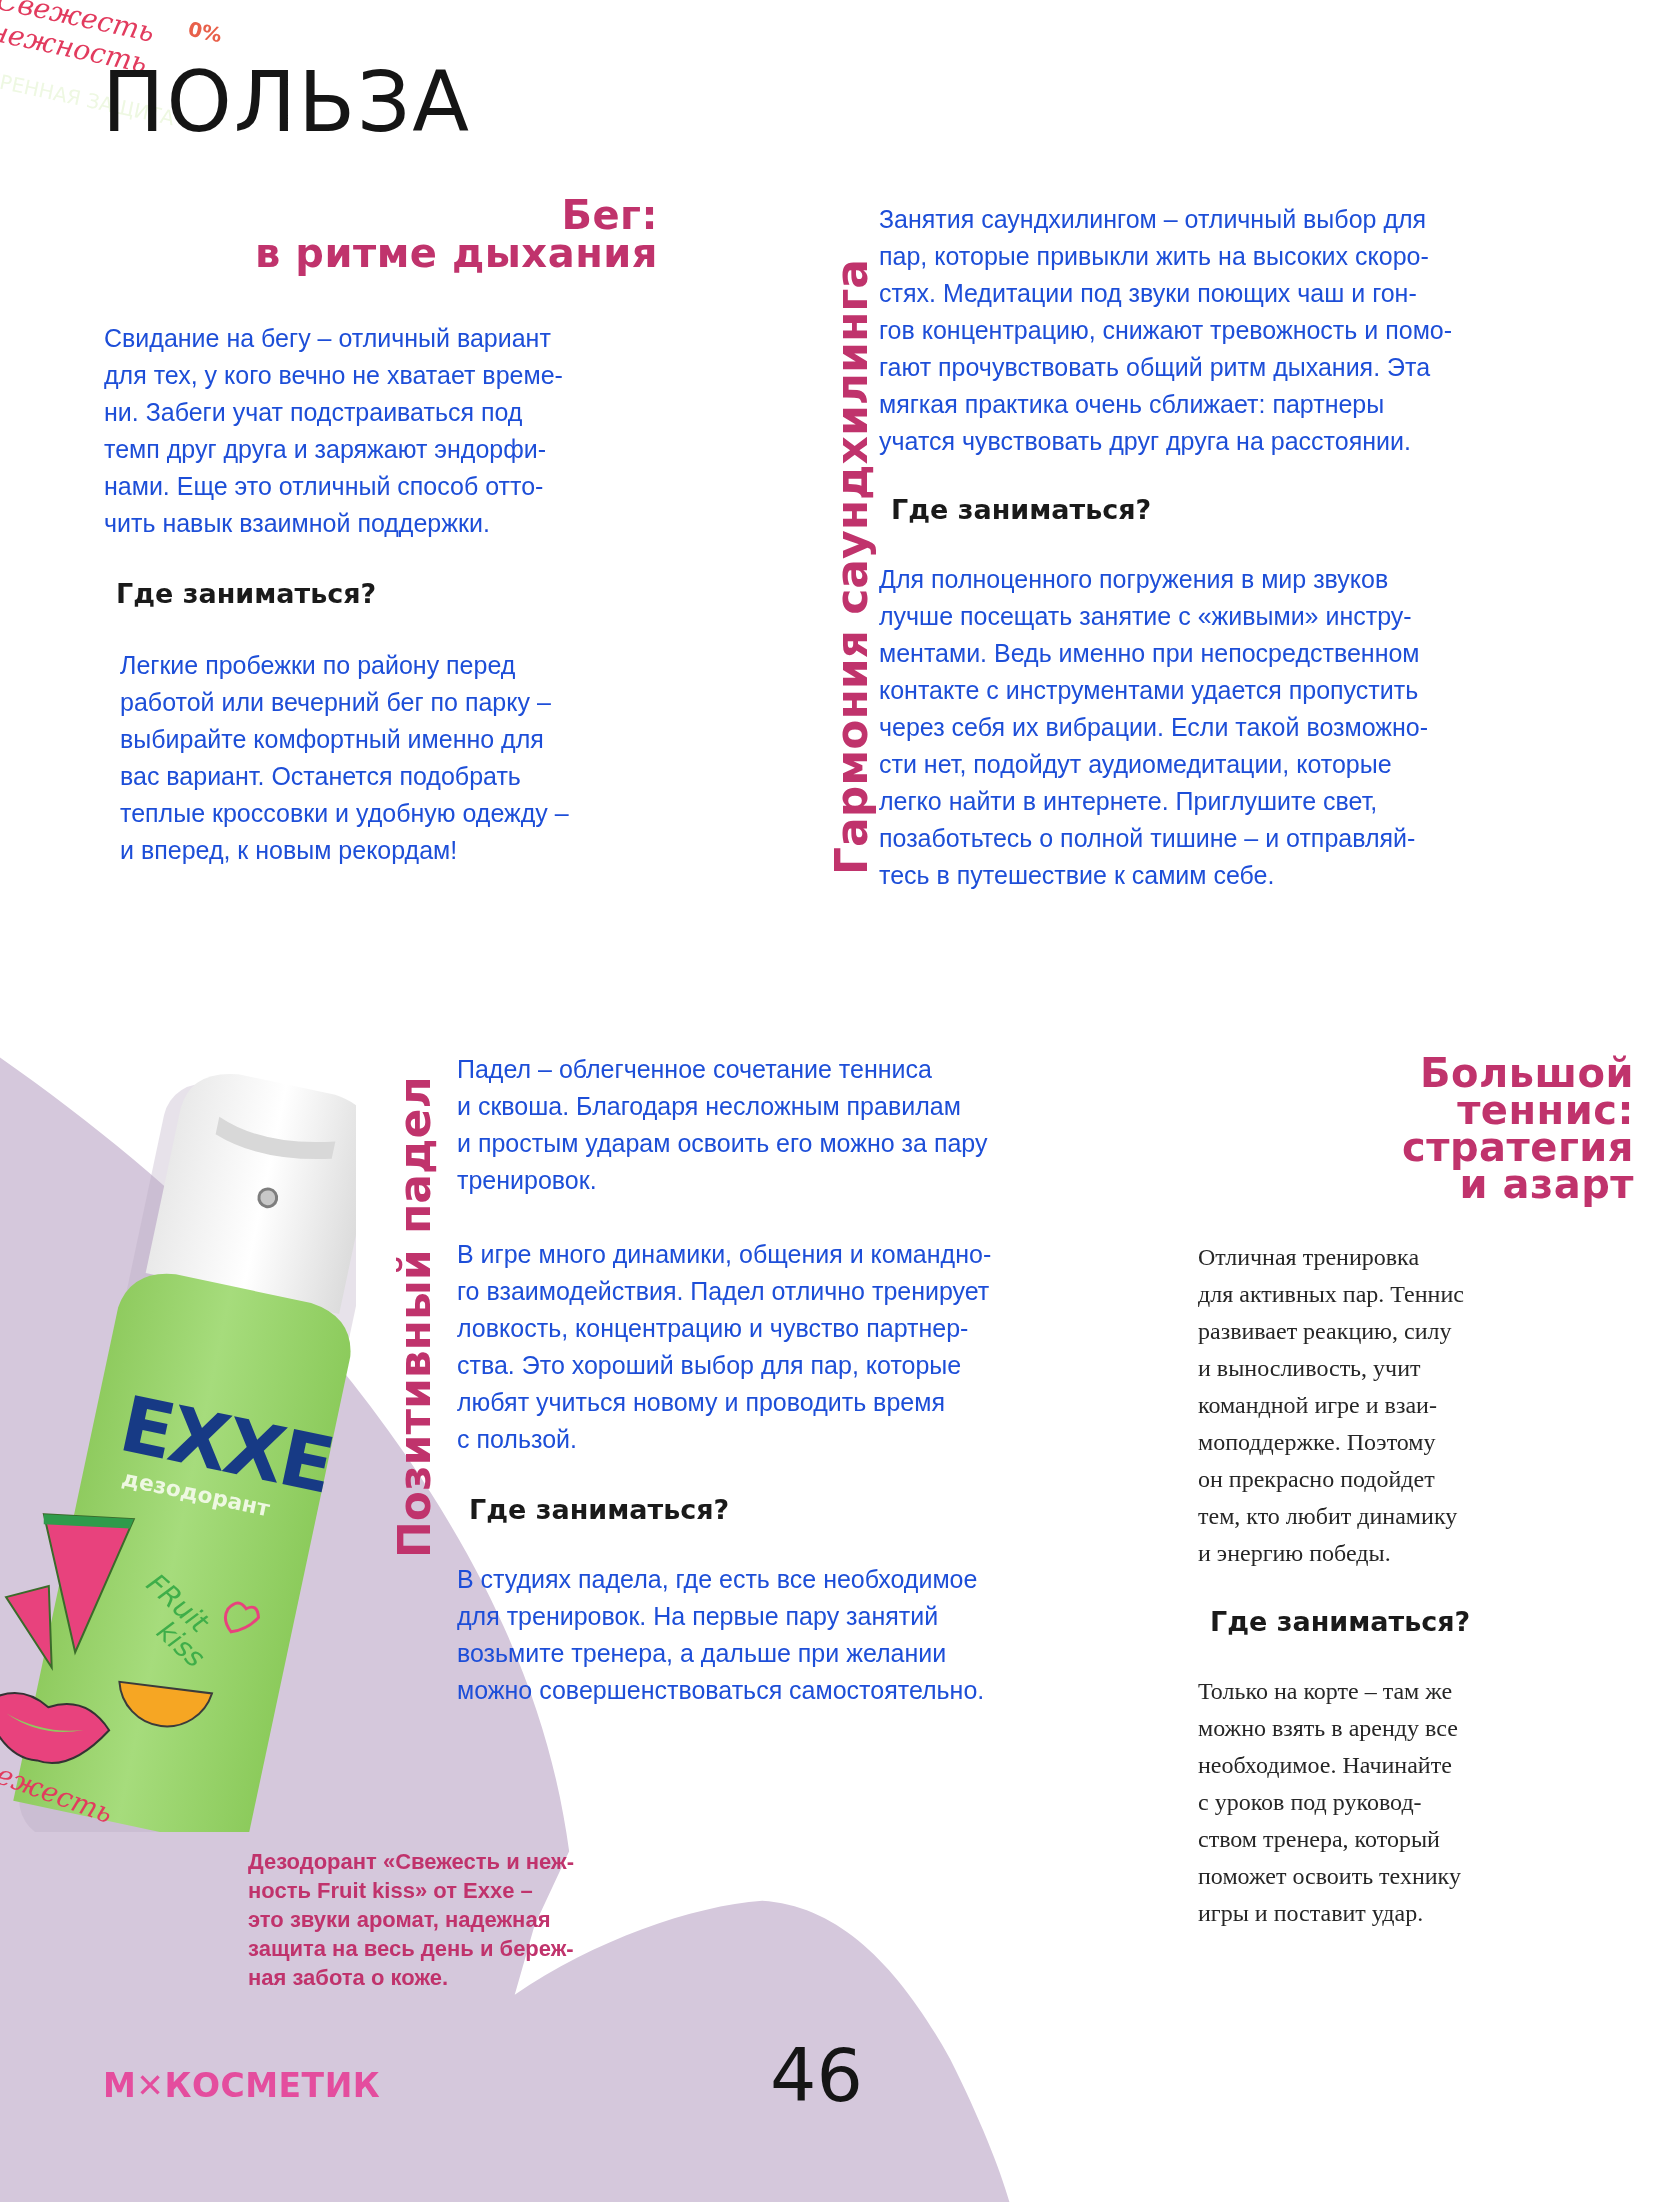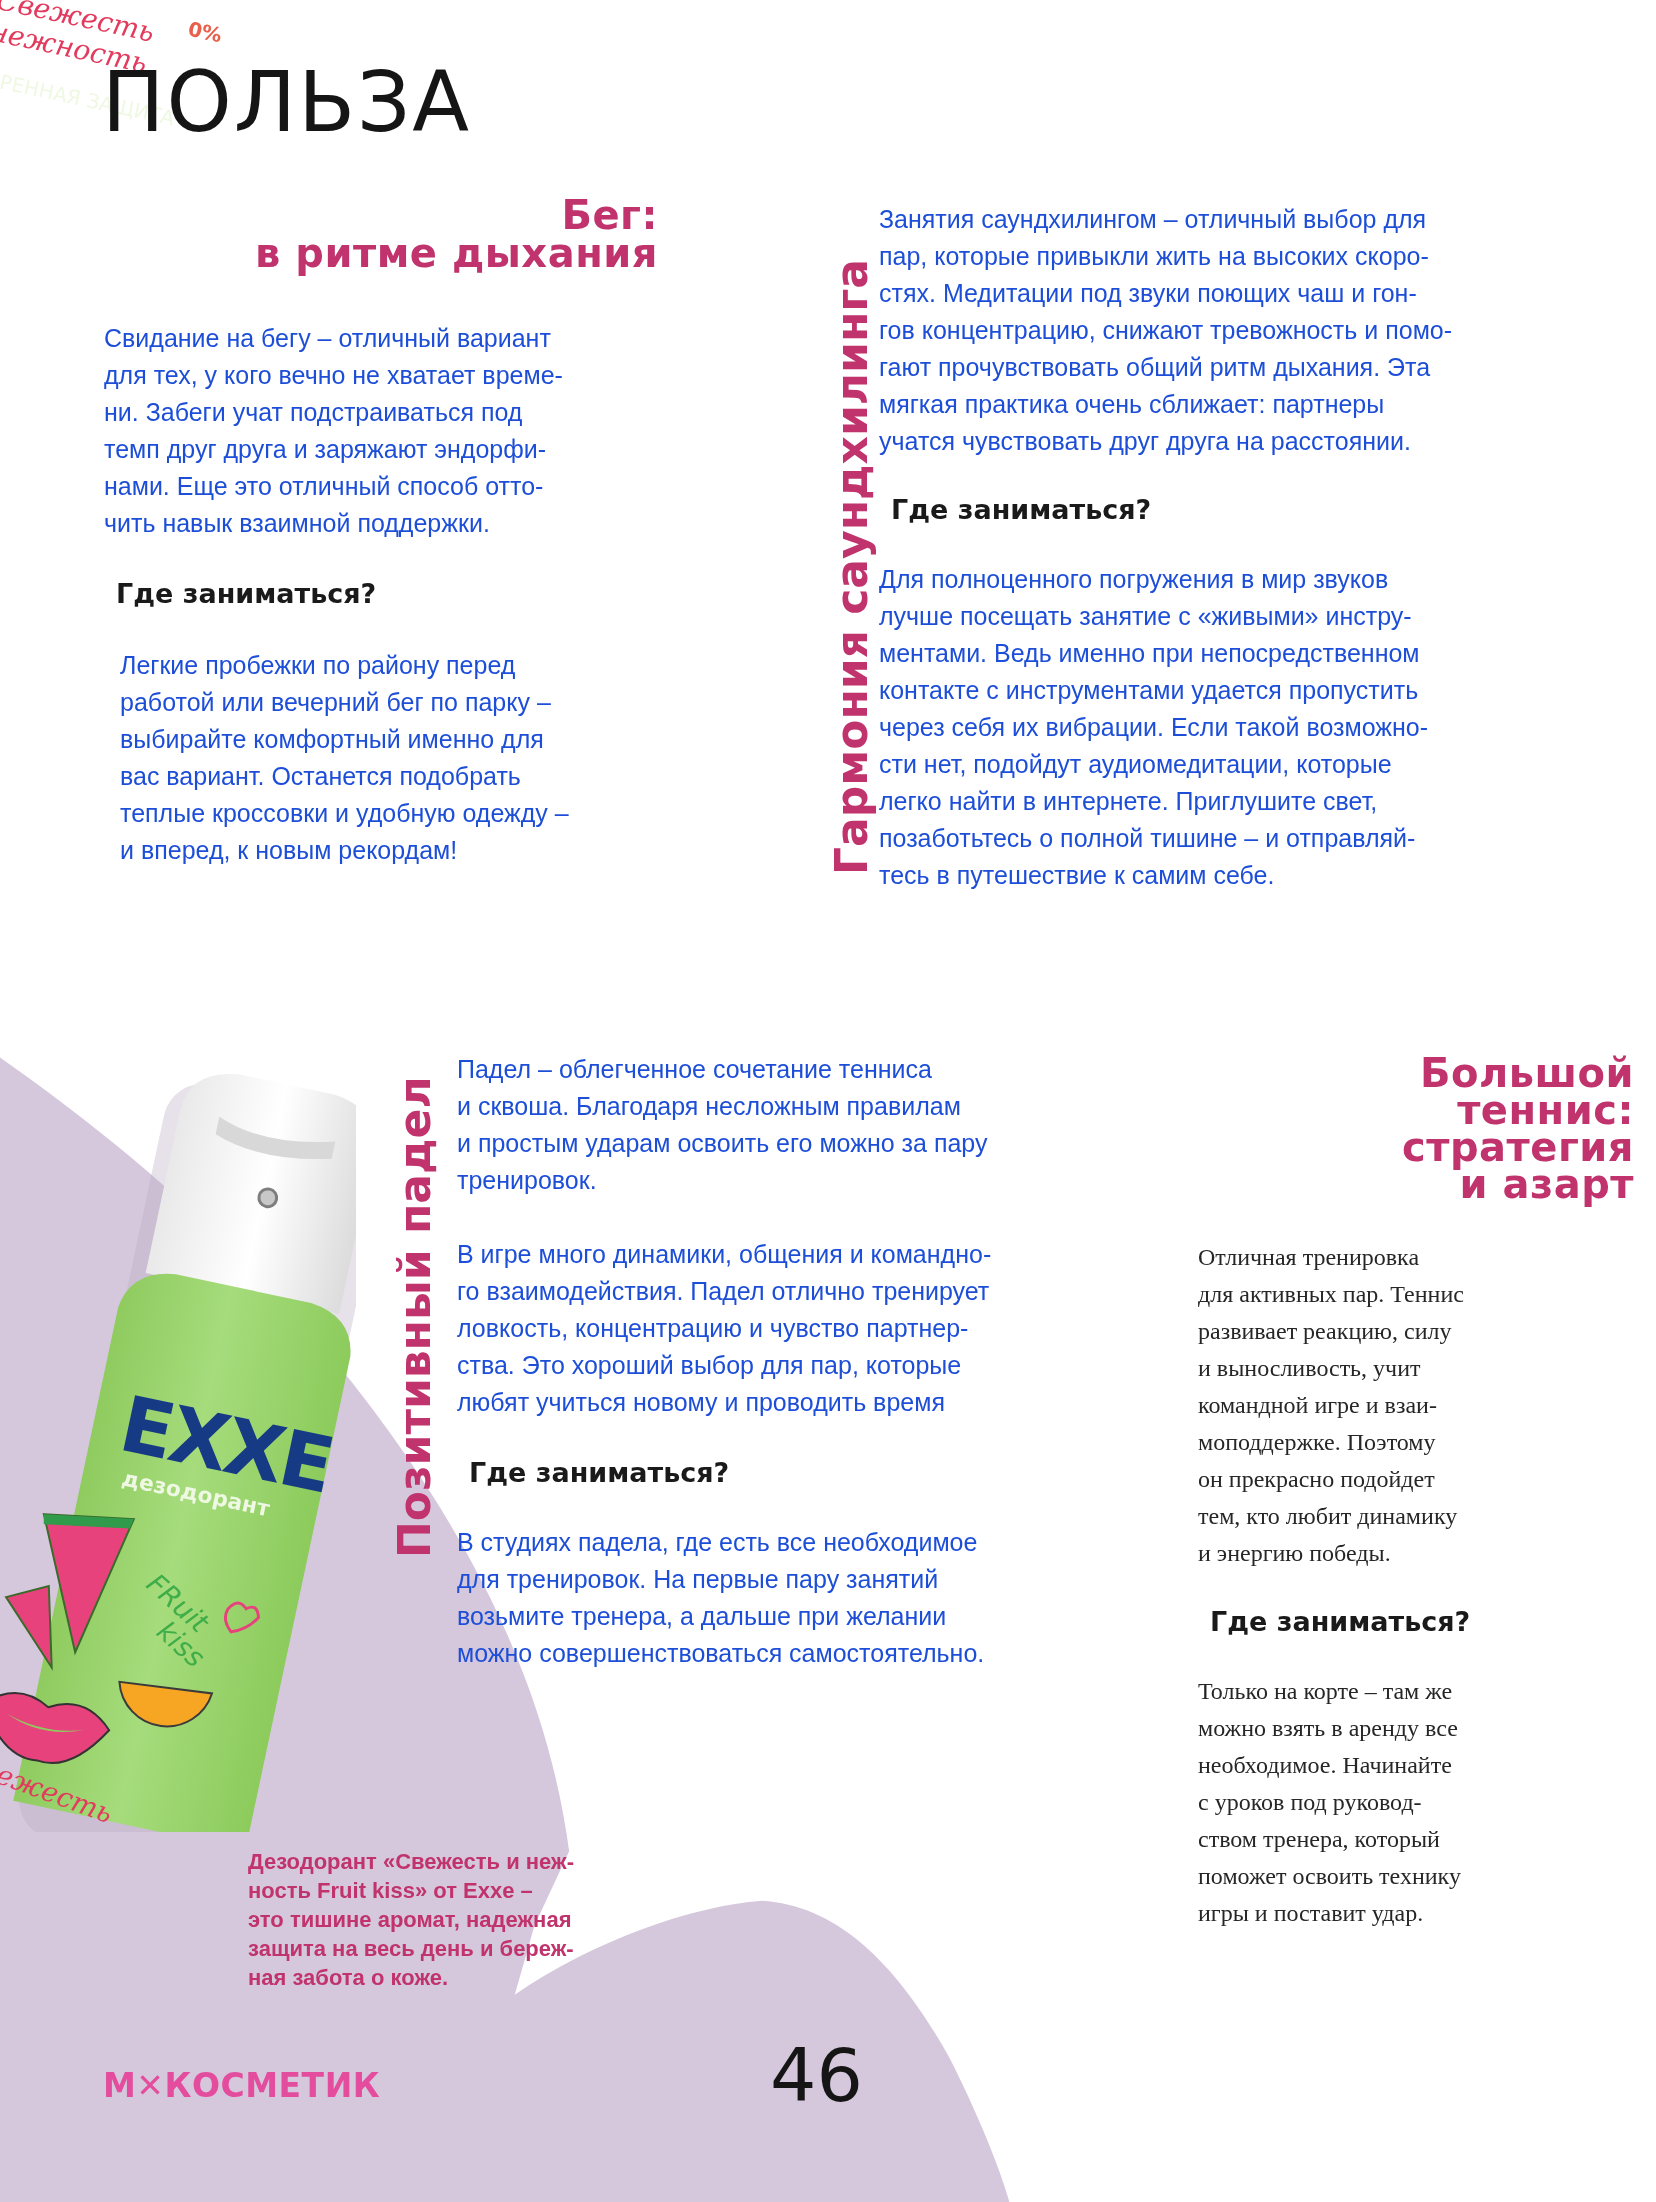--- a/index.html
+++ b/index.html
@@ -164,20 +164,21 @@
     <span>и сквоша. Благодаря несложным правилам</span>
     <span>и простым ударам освоить его можно за пару</span>
     <span>тренировок.</span>
   </p>
   <p class="body-text" style="margin-top:37px;">
     <span>В игре много динамики, общения и командно-</span>
     <span>го взаимодействия. Падел отлично тренирует</span>
     <span>ловкость, концентрацию и чувство партнер-</span>
     <span>ства. Это хороший выбор для пар, которые</span>
     <span>любят учиться новому и проводить время</span>
+    <span>с пользой.</span>
   </p>
   <h3 class="subhead" style="margin-top:38px;">Где заниматься?</h3>
   <p class="body-text" style="margin-top:38px;">
     <span>В студиях падела, где есть все необходимое</span>
     <span>для тренировок. На первые пару занятий</span>
     <span>возьмите тренера, а дальше при желании</span>
     <span>можно совершенствоваться самостоятельно.</span>
   </p>
 </section>
 
@@ -207,20 +208,20 @@
     <span>с уроков под руковод-</span>
     <span>ством тренера, который</span>
     <span>поможет освоить технику</span>
     <span>игры и поставит удар.</span>
   </div>
 </section>
 
 <div class="abs caption" style="left:248px;top:1847px;">
   <span>Дезодорант «Свежесть и неж-</span>
   <span>ность Fruit kiss» от Exxe –</span>
-  <span>это тишине аромат, надежная</span>
+  <span>это звуки аромат, надежная</span>
   <span>защита на весь день и береж-</span>
   <span>ная забота о коже.</span>
 </div>
 
 <div class="abs logo" style="left:103px;top:2069px;">М✕КОСМЕТИК</div>
 <div class="abs page-number" style="left:770px;top:2039px;">46</div>
 
 
 </body></html>

